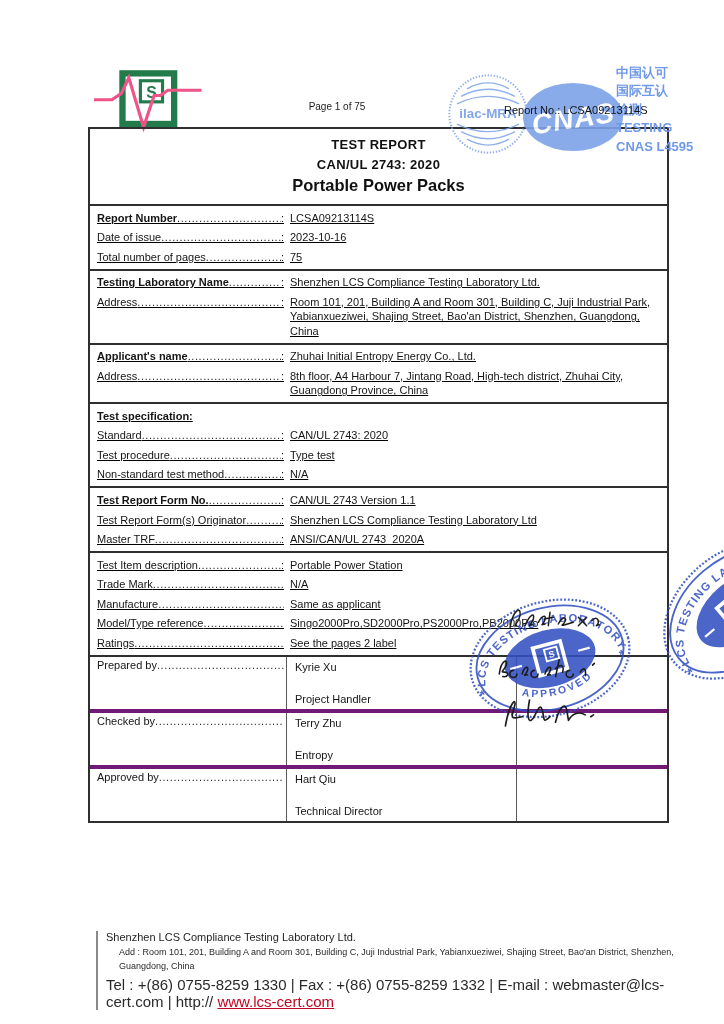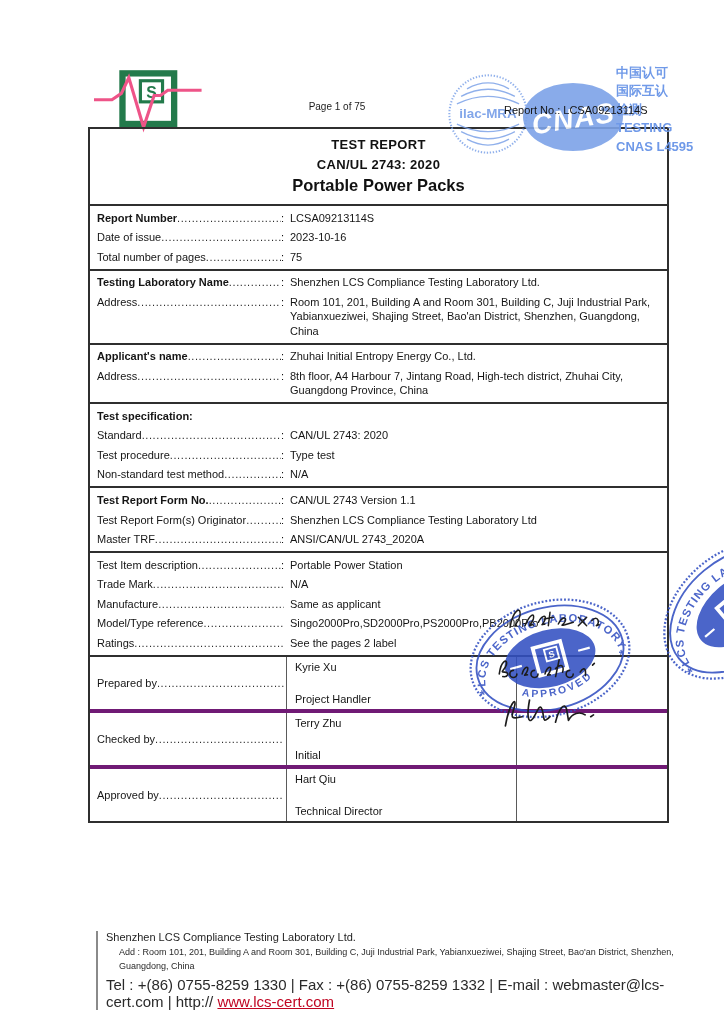--- a/index.html
+++ b/index.html
@@ -12,35 +12,35 @@
   .ilac{position:absolute;left:446px;top:72px;width:84px;height:84px;opacity:.85;z-index:3;}
   .cnas{position:absolute;left:521px;top:80px;width:104px;height:74px;opacity:.9;z-index:3;}
   .accred{position:absolute;left:616px;top:64px;font-size:13px;font-weight:bold;color:#6f99e8;line-height:1.42;z-index:3;white-space:nowrap;}
   .reportno{position:absolute;left:504px;top:104px;font-size:11px;color:#141414;z-index:7;}
 
   
   .rtable{position:absolute;left:88px;top:127px;width:577px;border:2px solid #2f2f2f;z-index:2;background:transparent;}
   .ttl{text-align:center;padding:6px 0 8px;color:#111;}
   .t1,.t2{font-size:13px;font-weight:bold;line-height:1.5;letter-spacing:.3px;}
   .t3{font-size:16.5px;font-weight:bold;line-height:1.35;}
-  .group{border-top:2px solid #2f2f2f;padding:2px 0;}
+  .group{border-top:2px solid #2f2f2f;padding:2px 0;text-decoration:underline;}
   .row{display:flex;align-items:flex-start;padding:2.5px 5px 2.5px 7px;font-size:11px;line-height:1.32;color:#151515;}
   .lcell{display:flex;width:187px;flex:none;align-items:baseline;}
   .lbl{white-space:nowrap;}
   .b{font-weight:bold;}
   .dots{flex:1;overflow:hidden;white-space:nowrap;min-width:6px;color:#2a2a2a;}
   .dots::after{content:"..........................................................................";letter-spacing:.6px;}
   .colon{flex:none;}
   .vcell{flex:1;padding-left:6px;}
 
   
   .sigsec{border-top:2px solid #2f2f2f;}
   .sigrow{display:flex;border-top:4px solid #701a75;min-height:42px;font-size:11px;color:#151515;}
   .sigrow:first-child{border-top:none;}
-  .sc1{width:187px;flex:none;display:flex;align-items:center;border-right:1px solid #5a5a5a;padding:2px 2px 2px 7px;}
+  .sc1{width:187px;flex:none;display:flex;border-right:1px solid #5a5a5a;padding:2px 2px 2px 7px;}
   .sc2{width:213px;flex:none;border-right:1px solid #5a5a5a;padding:4px 8px;display:flex;flex-direction:column;justify-content:center;gap:20px;}
   .sc3{flex:1;}
 
   
   .stamp-wrap{position:absolute;z-index:5;opacity:.88;pointer-events:none;}
   .stamp-wrap svg{display:block;width:100%;height:auto;}
   .stamp-main{left:464px;top:597px;width:172px;transform:rotate(-15deg);}
   .stamp-edge{left:650px;top:548px;width:174px;transform:rotate(-40deg);}
   .hand{position:absolute;z-index:6;pointer-events:none;}
   .hand path{fill:none;stroke:#1c1c1c;stroke-width:1.8;stroke-linecap:round;stroke-linejoin:round;}
@@ -281,21 +281,21 @@
           </div>
           <div class="sc3"></div>
         </div>
         <div class="sigrow">
           <div class="sc1">
             <span class="lbl">Checked by</span>
             <span class="dots"></span>
           </div>
           <div class="sc2">
             <div class="sname">Terry Zhu</div>
-            <div class="srole">Initial</div>
+            <div class="srole">Entropy</div>
           </div>
           <div class="sc3"></div>
         </div>
         <div class="sigrow">
           <div class="sc1">
             <span class="lbl">Approved by</span>
             <span class="dots"></span>
           </div>
           <div class="sc2">
             <div class="sname">Hart Qiu</div>

